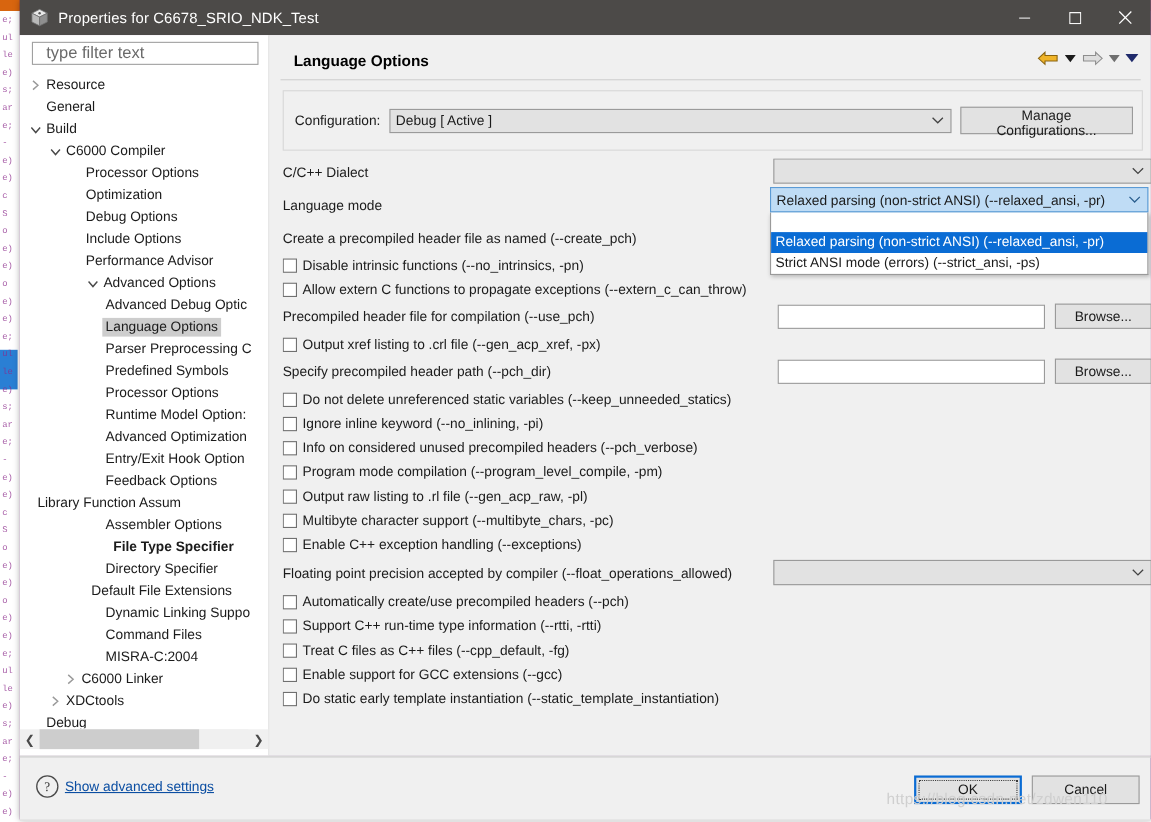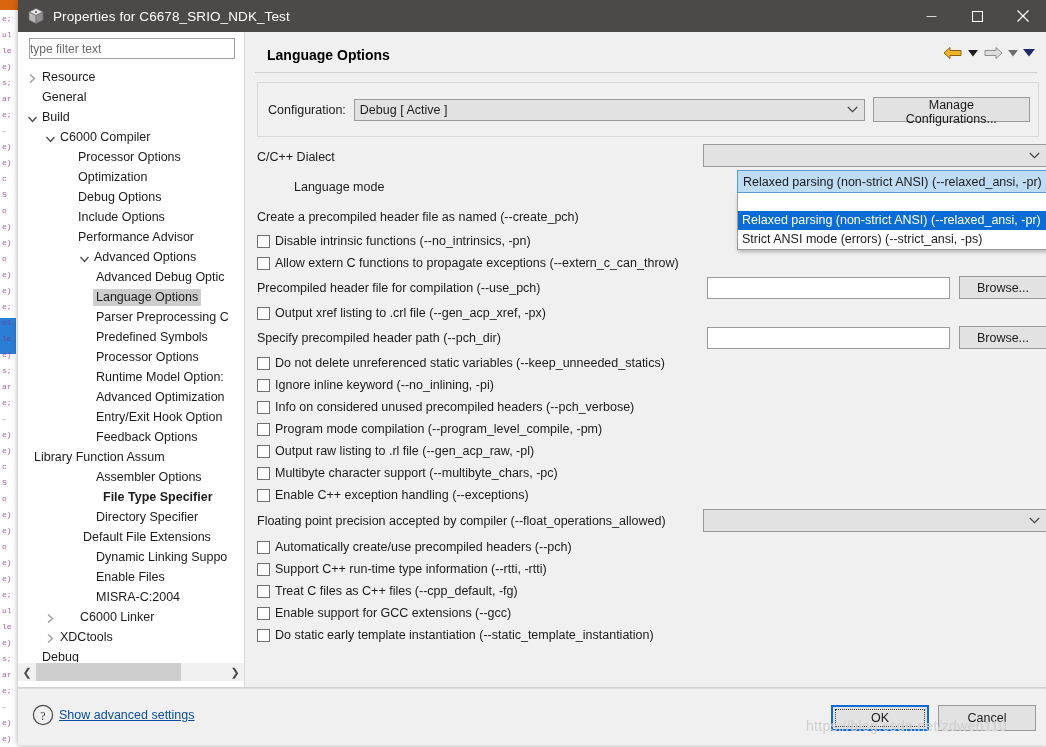--- a/index.html
+++ b/index.html
@@ -105,23 +105,23 @@
     border-right: 1px solid #d8d8d8;
   }
   #filter-box {
     position: absolute;
     left: 11px; top: 6px;
     width: 206px; height: 21px;
     border: 1px solid #a0a0a0;
     background: #ffffff;
     box-sizing: border-box;
     font-family: "Liberation Sans", sans-serif;
-    font-size: 12px;
+    font-size: 15px;
     color: #222;
-    padding: 0 0;
+    padding: 0 12px;
     outline: none;
   }
   #filter-box::placeholder { color: #6a6a6a; }
 
   #tree {
     position: absolute;
     left: 0; top: 34px;
     width: 226px;
     height: 596px;
     overflow: hidden;
@@ -612,27 +612,27 @@
           <div class="tree-row" style="padding-left: 49px;">
             <span class="twisty"></span>
             <span class="tlabel">Default File Extensions</span>
           </div>
           <div class="tree-row" style="padding-left: 62px;">
             <span class="twisty"></span>
             <span class="tlabel">Dynamic Linking Suppo</span>
           </div>
           <div class="tree-row" style="padding-left: 62px;">
             <span class="twisty"></span>
-            <span class="tlabel">Enable Files</span>
+            <span class="tlabel">Command Files</span>
           </div>
           <div class="tree-row" style="padding-left: 62px;">
             <span class="twisty"></span>
             <span class="tlabel">MISRA-C:2004</span>
           </div>
-          <div class="tree-row" style="padding-left: 26px; gap: 20px;">
+          <div class="tree-row" style="padding-left: 40px;">
             <span class="twisty"><svg width="9" height="11" viewBox="0 0 9 11">
                 <polyline points="2,1.5 6.5,5.5 2,9.5" fill="none" stroke="#9a9a9a" stroke-width="1.3"></polyline>
               </svg></span>
             <span class="tlabel">C6000 Linker</span>
           </div>
           <div class="tree-row" style="padding-left: 26px;">
             <span class="twisty"><svg width="9" height="11" viewBox="0 0 9 11">
                 <polyline points="2,1.5 6.5,5.5 2,9.5" fill="none" stroke="#9a9a9a" stroke-width="1.3"></polyline>
               </svg></span>
             <span class="tlabel">XDCtools</span>
@@ -709,21 +709,21 @@
               <span></span>
               <span class="chev">
                 <svg width="11" height="7" viewBox="0 0 11 7">
                     <polyline points="0.8,1 5.5,5.6 10.2,1" fill="none" stroke="#444" stroke-width="1.2"></polyline>
                   </svg>
               </span>
             </div>
           </div>
         </div>
 
-        <div class="opt-row" style="height:34px;margin-left:37px;">
+        <div class="opt-row" style="height:34px;">
           <span class="lbl-only">Language mode</span>
           <div id="lang-combo-wrap">
             <div id="lang-combo">
               <span>Relaxed parsing (non-strict ANSI) (--relaxed_ansi, -pr)</span>
               <span class="chev" style="position:absolute;right:6px;top:0;bottom:0;display:flex;align-items:center;">
                 <svg width="11" height="7" viewBox="0 0 11 7">
                     <polyline points="0.8,1 5.5,5.6 10.2,1" fill="none" stroke="#2b5f8e" stroke-width="1.2"></polyline>
                   </svg>
               </span>
             </div>

